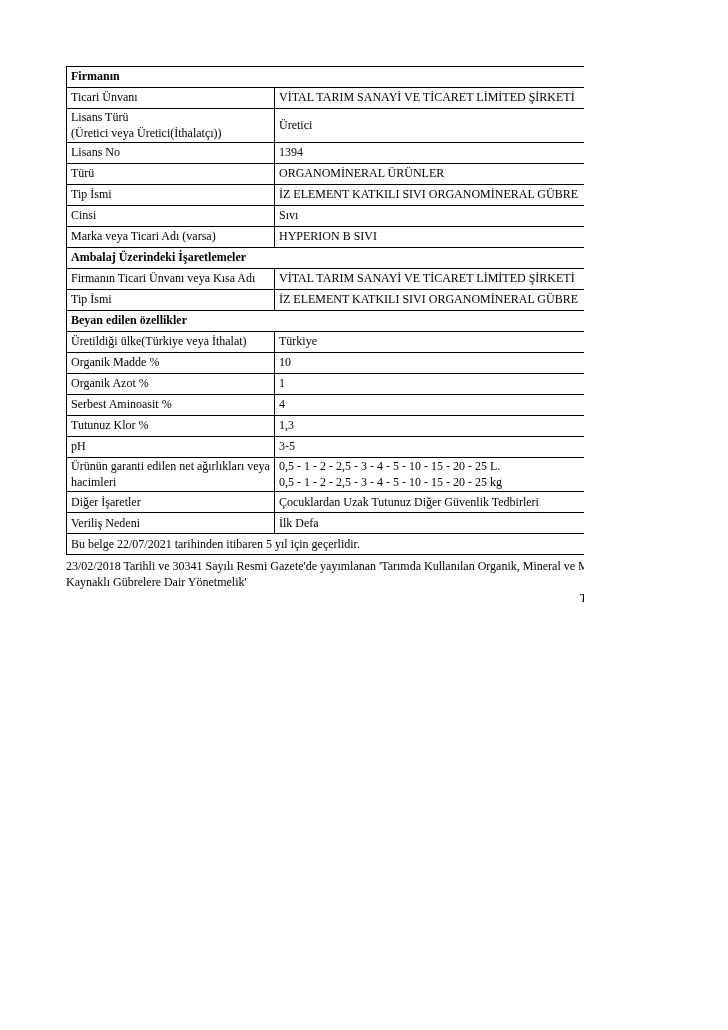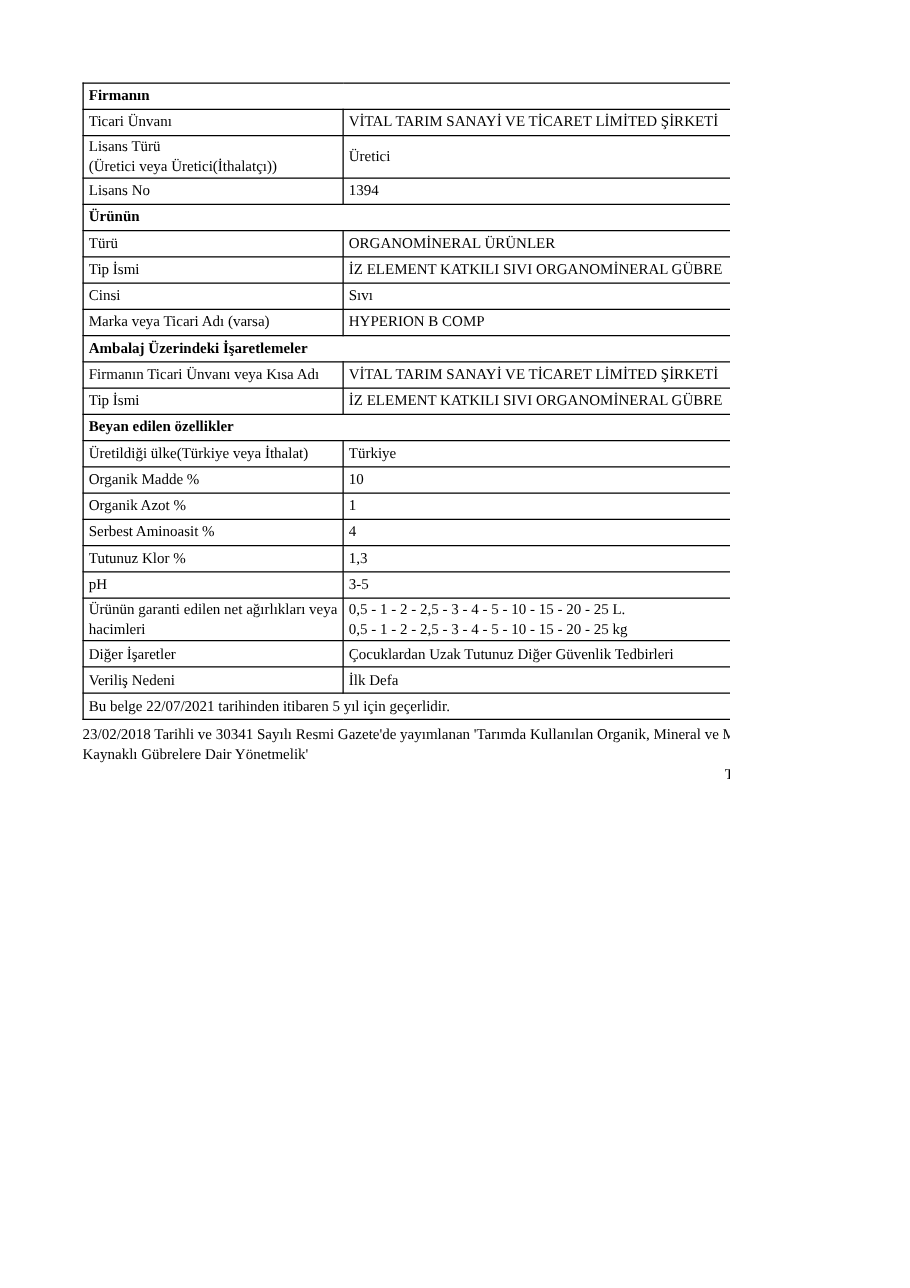--- a/index.html
+++ b/index.html
@@ -79,37 +79,34 @@
           <td class="lbl">Lisans Türü
 (Üretici veya Üretici(İthalatçı))</td>
           <td class="val">Üretici</td>
         </tr>
         <tr>
           <td class="lbl">Lisans No</td>
           <td class="val">1394</td>
         </tr>
 
         <tr>
-          <td class="hdr" colspan="2">Ürünün</td>
-        </tr>
-        <tr>
           <td class="lbl">Türü</td>
           <td class="val">ORGANOMİNERAL ÜRÜNLER</td>
         </tr>
         <tr>
           <td class="lbl">Tip İsmi</td>
           <td class="val">İZ ELEMENT KATKILI SIVI ORGANOMİNERAL GÜBRE</td>
         </tr>
         <tr>
           <td class="lbl">Cinsi</td>
           <td class="val">Sıvı</td>
         </tr>
         <tr>
           <td class="lbl">Marka veya Ticari Adı (varsa)</td>
-          <td class="val">HYPERION B COMP</td>
+          <td class="val">HYPERION B SIVI</td>
         </tr>
 
         <tr>
           <td class="hdr" colspan="2">Ambalaj Üzerindeki İşaretlemeler</td>
         </tr>
         <tr>
           <td class="lbl">Firmanın Ticari Ünvanı veya Kısa Adı</td>
           <td class="val">VİTAL TARIM SANAYİ VE TİCARET LİMİTED ŞİRKETİ</td>
         </tr>
         <tr>

